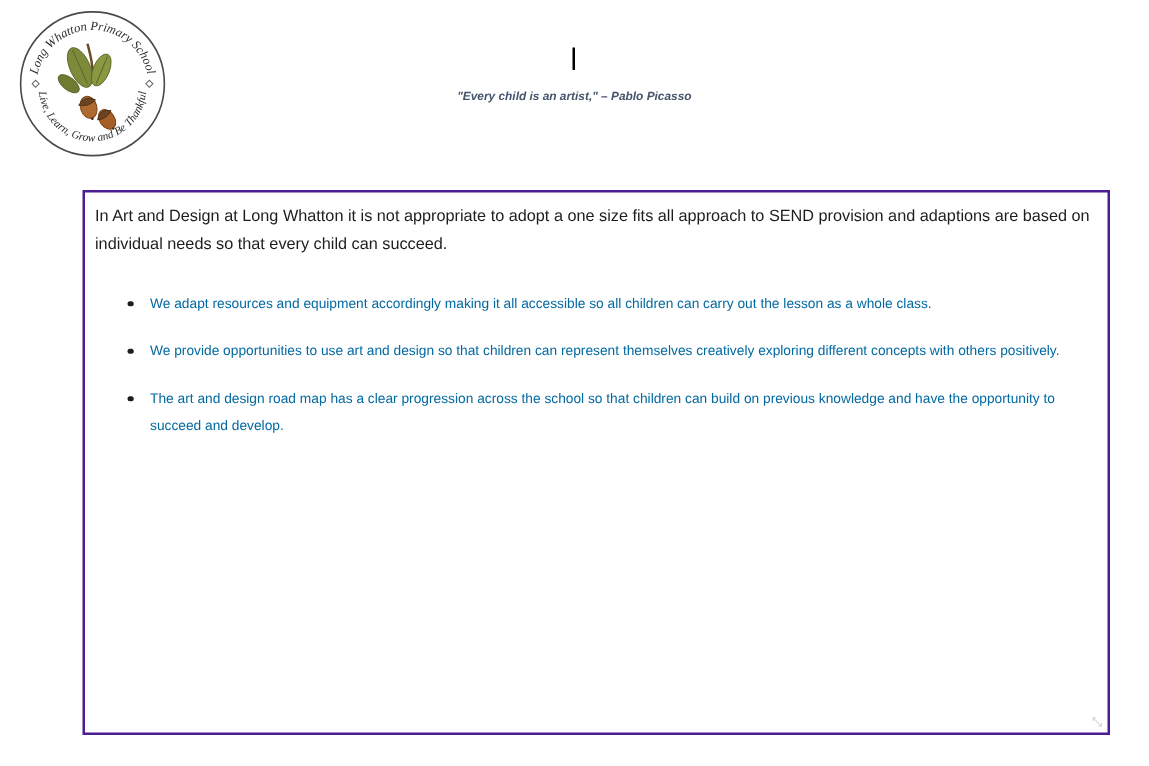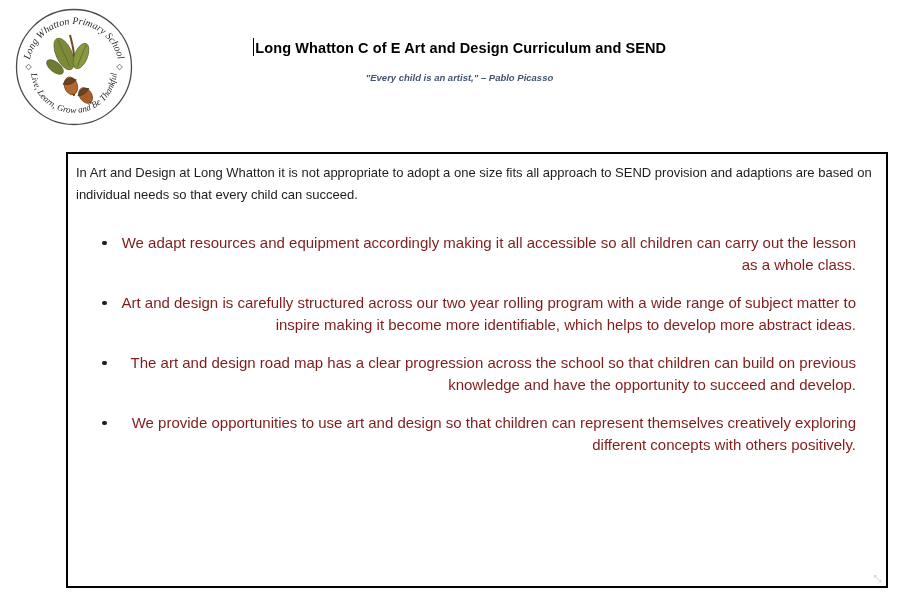--- a/index.html
+++ b/index.html
@@ -10,27 +10,27 @@
   }
   .logo { position:absolute; left:14px; top:7px; width:120px; height:120px; }
   .title-line { position:absolute; left:0; right:0; top:38px; text-align:center; }
   .doc-title { font-size:14.5px; font-weight:bold; color:#000; letter-spacing:0.1px; }
   .text-cursor { display:inline-block; width:1.5px; height:18px; background:#000;
     vertical-align:-3px; margin-right:1px; }
   .quote-line { position:absolute; left:0; right:0; top:67px; text-align:center; }
   .doc-quote { font-size:9.5px; font-style:italic; font-weight:600; color:#44546A; }
   .content-box {
     position:absolute; left:66px; top:152px; width:822px; height:436px;
-    border:2px solid #000000; padding:8px 8px 0 8px; background:#fff;
+    border:2px solid #4c1d95; padding:8px 8px 0 8px; background:#fff;
   }
   .intro { font-size:13px; line-height:22px; color:#1d1d1d; }
   .bullet-list { list-style:none; margin:26px 0 0 0; padding:0 22px 0 24px; }
   .bullet-list li {
     position:relative; padding-left:20px; margin-bottom:16px;
-    font-size:15px; line-height:22px; color:#7f1d1d;text-align:right;
+    font-size:11px; line-height:22px; color:#0369a1;
   }
   .bullet-list li::before {
     content:""; position:absolute; left:2px; top:8.5px; width:4.5px; height:4.5px;
     border-radius:50%; background:#1d1d1d;
   }
   .resize-handle {
     position:absolute; right:3px; bottom:2px; width:11px; height:11px;
     color:#c4c4c4; font-size:10px; line-height:11px; text-align:center;
     user-select:none; cursor:nwse-resize;
   }
@@ -73,31 +73,30 @@
       </g>
       <g transform="translate(70,86) rotate(-34)">
         <ellipse cx="0" cy="3" rx="6" ry="8.5" fill="#a65f28" stroke="#7a4418" stroke-width="0.8"></ellipse>
         <path d="M -6.5,-1 Q 0,-7.5 6.5,-1 Q 0,2.8 -6.5,-1 Z" fill="#6b4423" stroke="#4e3016" stroke-width="0.7"></path>
         <circle cx="0" cy="11.8" r="1" fill="#4e3016"></circle>
       </g>
     </g>
   </svg>
 
   <div class="title-line">
-    <span class="text-cursor"></span><span class="doc-title">Long Whatton C of E Art and Design Curriculum and SEND</span>
+    <span class="text-cursor"></span>
   </div>
 
   <div class="quote-line">
     <span class="doc-quote">"Every child is an artist," – Pablo Picasso</span>
   </div>
 
   <div class="content-box">
     <p class="intro">In Art and Design at Long Whatton it is not appropriate to adopt a one size fits all approach to SEND provision and adaptions are based on individual needs so that every child can succeed.</p>
     <ul class="bullet-list">
       <li>We adapt resources and equipment accordingly making it all accessible so all children can carry out the lesson as a whole class.</li>
-      <li>Art and design is carefully structured across our two year rolling program with a wide range of subject matter to inspire making it become more identifiable, which helps to develop more abstract ideas.</li>
+      <li>We provide opportunities to use art and design so that children can represent themselves creatively exploring different concepts with others positively.</li>
       <li>The art and design road map has a clear progression across the school so that children can build on previous knowledge and have the opportunity to succeed and develop.</li>
-      <li>We provide opportunities to use art and design so that children can represent themselves creatively exploring different concepts with others positively.</li>
     </ul>
     <span class="resize-handle">⤡</span>
   </div>
 
 </div>
 
 </body></html>

